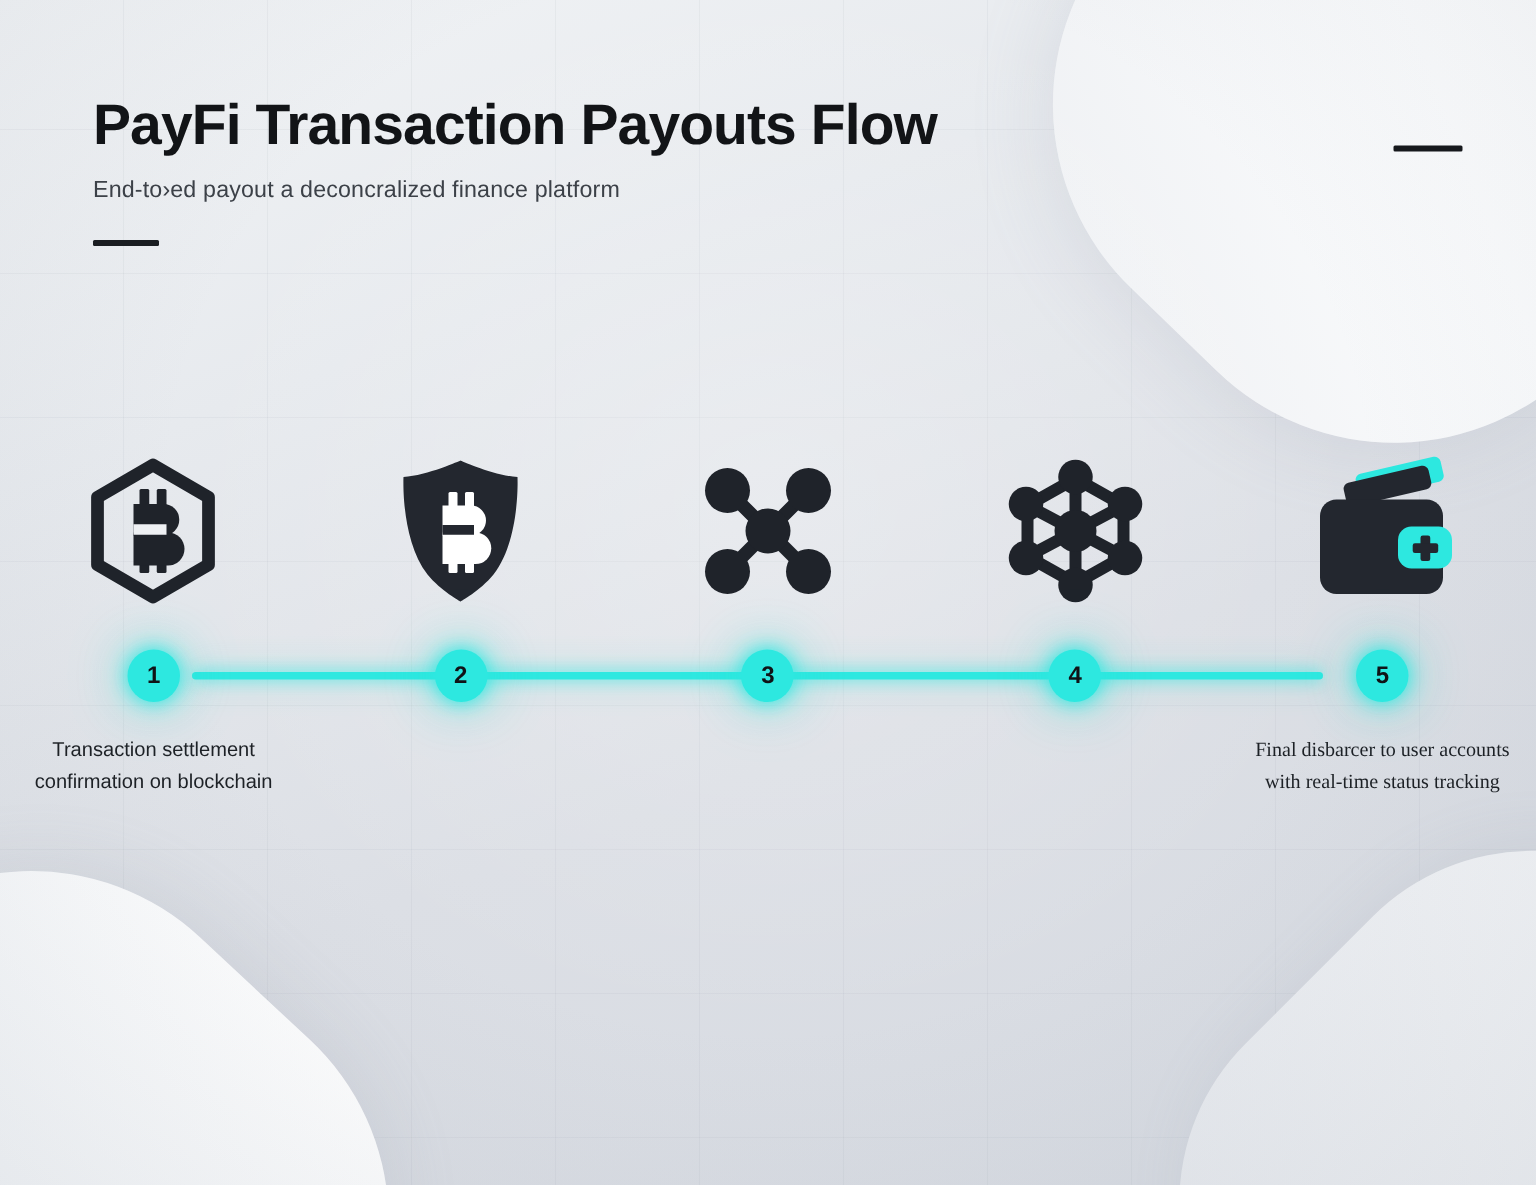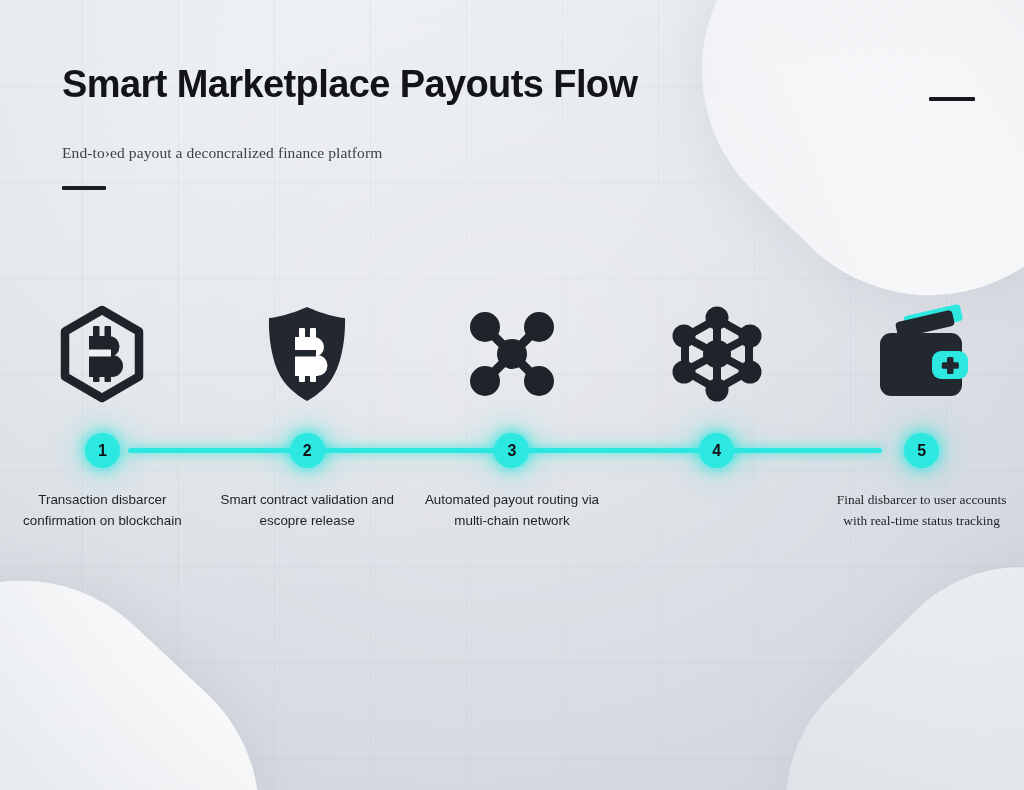--- a/index.html
+++ b/index.html
@@ -68,26 +68,25 @@
   .header { position:absolute; left:62px; top:64px; width:760px; }
   .title {
     font-size:38px;
     font-weight:700;
     letter-spacing:-.6px;
     color:#121417;
     line-height:1.1;
     white-space:nowrap;
   }
   .subtitle {
-    margin-top:38px;
+    margin-top:12px;
     font-size:15.5px;
     color:#3c4148;
     letter-spacing:.1px;
     font-weight:400;
-    font-family:Liberation Serif, serif;
   }
   .rule {
     margin-top:24px;
     width:44px; height:4px;
     background:#1a1d21;
     border-radius:1px;
   }
   .corner-dash {
     position:absolute;
     right:49px; top:97px;
@@ -165,21 +164,21 @@
 
 <div id="canvas">
 
   <div class="grid"></div>
   <div class="blob blob-tr"></div>
   <div class="blob blob-bl"></div>
   <div class="blob blob-br"></div>
   <div class="vignette"></div>
 
   <div class="header">
-    <div class="title">Smart Marketplace Payouts Flow</div>
+    <div class="title">PayFi Transaction Payouts Flow</div>
     <div class="subtitle">End-to›ed  payout a deconcralized finance platform</div>
     <div class="rule"></div>
   </div>
   <div class="corner-dash"></div>
 
   <div class="timeline">
     <div class="track"></div>
     <div class="steps">
 
       <div class="step step-1">
@@ -189,39 +188,38 @@
             <g fill="#1f232a">
               <rect x="37" y="21" width="6.5" height="56" rx="1"></rect>
               <rect x="48.5" y="21" width="6.5" height="56" rx="1"></rect>
             </g>
             <path d="M33 31 H53 a10.5 10.5 0 0 1 0 21 H33 Z" fill="#1f232a"></path>
             <path d="M33 50 H56 a11 11 0 0 1 0 22 H33 Z" fill="#1f232a"></path>
             <rect x="33" y="44.5" width="22" height="7" fill="#eef0f3"></rect>
           </svg>
         </div>
         <div class="node">1</div>
-        <div class="caption">Transaction disbarcer confirmation on blockchain</div>
+        <div class="caption">Transaction settlement confirmation on blockchain</div>
       </div>
 
       <div class="step step-2">
         <div class="icon-wrap">
           <svg width="88" height="100" viewBox="0 0 88 100" aria-hidden="true">
             <path d="M44 3 C44 3 66 13 82 14 C82 14 84 56 66 79 C57 90 44 97 44 97
                      C44 97 31 90 22 79 C4 56 6 14 6 14 C22 13 44 3 44 3 Z" fill="#23272f"></path>
             <g fill="#ffffff">
               <rect x="36" y="24" width="6" height="54" rx="1"></rect>
               <rect x="47" y="24" width="6" height="54" rx="1"></rect>
             </g>
             <path d="M32 33 H51 a10 10 0 0 1 0 20 H32 Z" fill="#ffffff"></path>
             <path d="M32 51 H54 a10.5 10.5 0 0 1 0 21 H32 Z" fill="#ffffff"></path>
             <rect x="32" y="46" width="21" height="6.5" fill="#23272f"></rect>
           </svg>
         </div>
         <div class="node">2</div>
-        <div class="caption">Smart contract validation and escopre release</div>
       </div>
 
       <div class="step step-3">
         <div class="icon-wrap">
           <svg width="96" height="96" viewBox="0 0 96 96" aria-hidden="true">
             <g stroke="#1f232a" stroke-width="9" stroke-linecap="round">
               <line x1="48" y1="48" x2="22" y2="22"></line>
               <line x1="48" y1="48" x2="74" y2="22"></line>
               <line x1="48" y1="48" x2="22" y2="74"></line>
               <line x1="48" y1="48" x2="74" y2="74"></line>
@@ -229,21 +227,20 @@
             <g fill="#1f232a">
               <circle cx="48" cy="48" r="15"></circle>
               <circle cx="21" cy="21" r="15"></circle>
               <circle cx="75" cy="21" r="15"></circle>
               <circle cx="21" cy="75" r="15"></circle>
               <circle cx="75" cy="75" r="15"></circle>
             </g>
           </svg>
         </div>
         <div class="node">3</div>
-        <div class="caption">Automated payout routing via multi-chain network</div>
       </div>
 
       <div class="step step-4">
         <div class="icon-wrap">
           <svg width="96" height="98" viewBox="0 0 96 98" aria-hidden="true">
             <g stroke="#1f232a" stroke-width="8" stroke-linecap="round">
               <line x1="48" y1="14" x2="16" y2="32"></line>
               <line x1="48" y1="14" x2="80" y2="32"></line>
               <line x1="16" y1="32" x2="16" y2="66"></line>
               <line x1="80" y1="32" x2="80" y2="66"></line>

